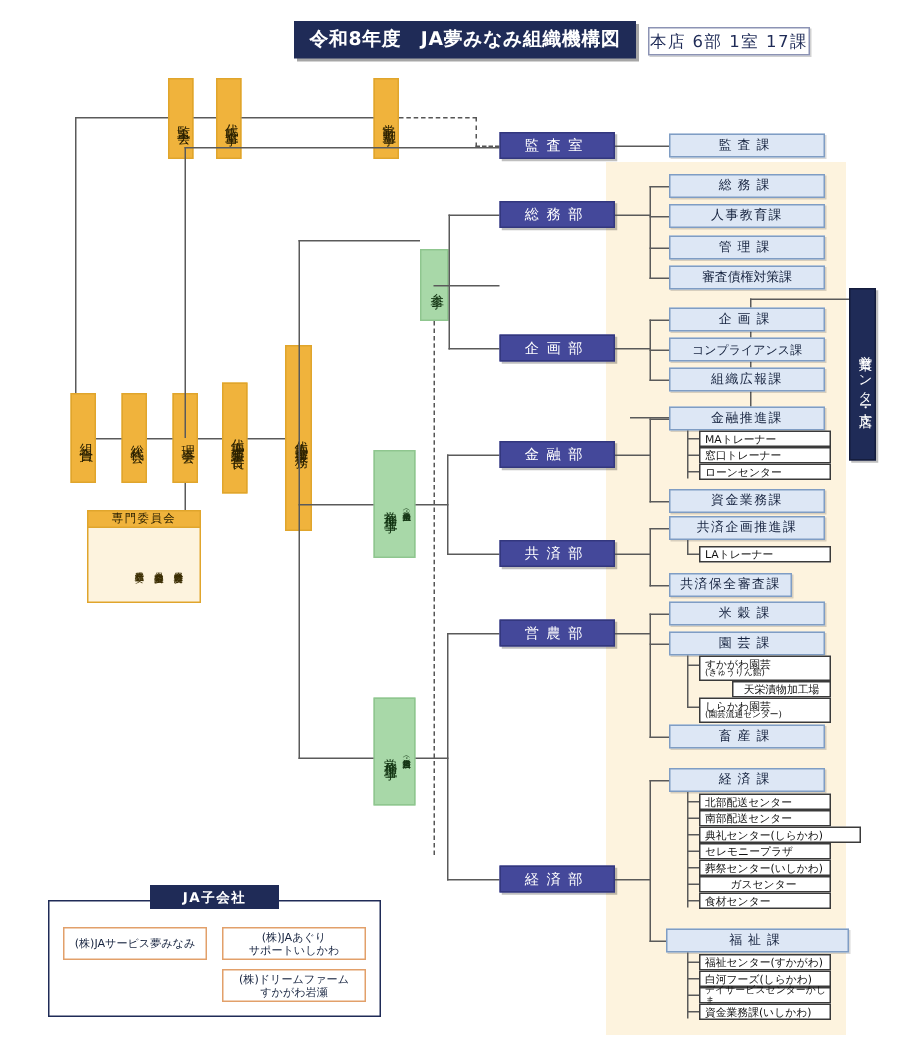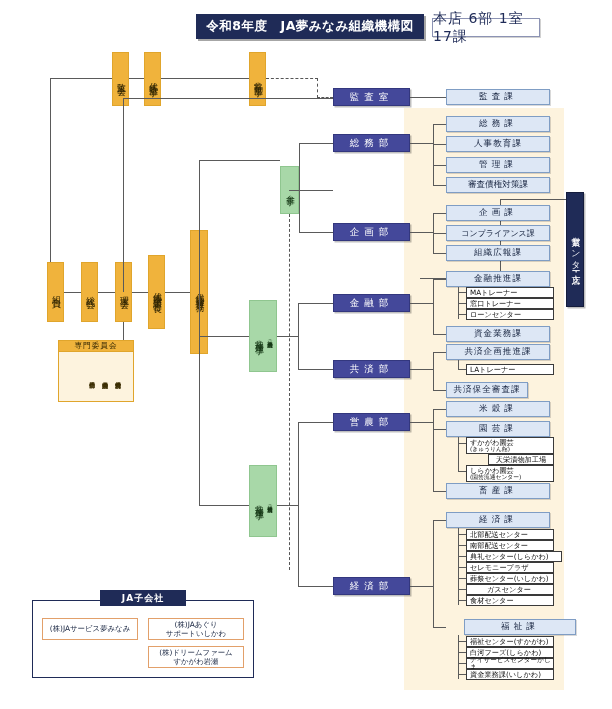--- a/index.html
+++ b/index.html
@@ -11,21 +11,21 @@
   #root{position:absolute;left:0;top:0;width:612px;height:709px;}
   .abs{position:absolute;box-sizing:border-box;}
 
   
   .title-bar{
     background:#1f2b57;color:#fff;font-weight:bold;font-size:12.5px;
     letter-spacing:.5px;display:flex;align-items:center;justify-content:center;
     box-shadow:2px 2px 0 rgba(0,0,0,.35);
   }
   .sub-bar{
-    background:#fff;border:1px solid #8c93b4;color:#1f2b57;font-size:14px;
+    background:#fff;border:1px solid #8c93b4;color:#1f2b57;font-size:11px;
     display:flex;align-items:center;justify-content:center;letter-spacing:1px;
     box-shadow:1px 1px 0 rgba(0,0,0,.18);
   }
 
   
   .vbox{ 
     writing-mode:vertical-rl;text-orientation:upright;
     display:flex;align-items:center;justify-content:center;
     letter-spacing:2px;line-height:1.1;
   }
@@ -255,34 +255,34 @@
     <span>しらかわ園芸</span>
     <span class="paren">(園芸流通センター)</span>
   </div>
 
   <div class="abs ln ln-h" style="left:410px;top:586px;width:24px;"></div>
   <div class="abs ln ln-v" style="left:433px;top:520px;height:108px;"></div>
   <div class="abs ln ln-h" style="left:433px;top:520px;width:13px;"></div>
   <div class="abs ln ln-h" style="left:433px;top:627px;width:13px;"></div>
 
   <div class="abs ka" style="left:446px;top:512px;width:104px;height:16px;">経済課</div>
-  <div class="abs ka" style="left:464px;top:619px;width:112px;height:16px;">福祉課</div>
+  <div class="abs ka" style="left:444px;top:619px;width:122px;height:16px;">福祉課</div>
 
   <div class="abs ln ln-v" style="left:458px;top:528px;height:77px;"></div>
   <div class="abs ln ln-h" style="left:458px;top:534px;width:8px;"></div>
   <div class="abs ln ln-h" style="left:458px;top:545px;width:8px;"></div>
   <div class="abs ln ln-h" style="left:458px;top:556px;width:8px;"></div>
   <div class="abs ln ln-h" style="left:458px;top:567px;width:8px;"></div>
   <div class="abs ln ln-h" style="left:458px;top:578px;width:8px;"></div>
   <div class="abs ln ln-h" style="left:458px;top:589px;width:8px;"></div>
   <div class="abs ln ln-h" style="left:458px;top:600px;width:8px;"></div>
 
   <div class="abs leaf" style="left:466px;top:529px;width:88px;height:11px;">北部配送センター</div>
   <div class="abs leaf" style="left:466px;top:540px;width:88px;height:11px;">南部配送センター</div>
-  <div class="abs leaf" style="left:466px;top:551px;width:96px;height:11px;">典礼センター(しらかわ)</div>
+  <div class="abs leaf" style="left:466px;top:551px;width:108px;height:11px;">典礼センター(しらかわ)</div>
   <div class="abs leaf" style="left:466px;top:562px;width:88px;height:11px;">セレモニープラザ</div>
   <div class="abs leaf" style="left:466px;top:573px;width:88px;height:11px;text-align:right;">葬祭センター(いしかわ)</div>
   <div class="abs leaf" style="left:466px;top:584px;width:88px;height:11px;padding-left:20px;">ガスセンター</div>
   <div class="abs leaf" style="left:466px;top:595px;width:88px;height:11px;">食材センター</div>
 
   <div class="abs ln ln-v" style="left:458px;top:635px;height:44px;"></div>
   <div class="abs ln ln-h" style="left:458px;top:641px;width:8px;"></div>
   <div class="abs ln ln-h" style="left:458px;top:652px;width:8px;"></div>
   <div class="abs ln ln-h" style="left:458px;top:663px;width:8px;"></div>
   <div class="abs ln ln-h" style="left:458px;top:674px;width:8px;"></div>

